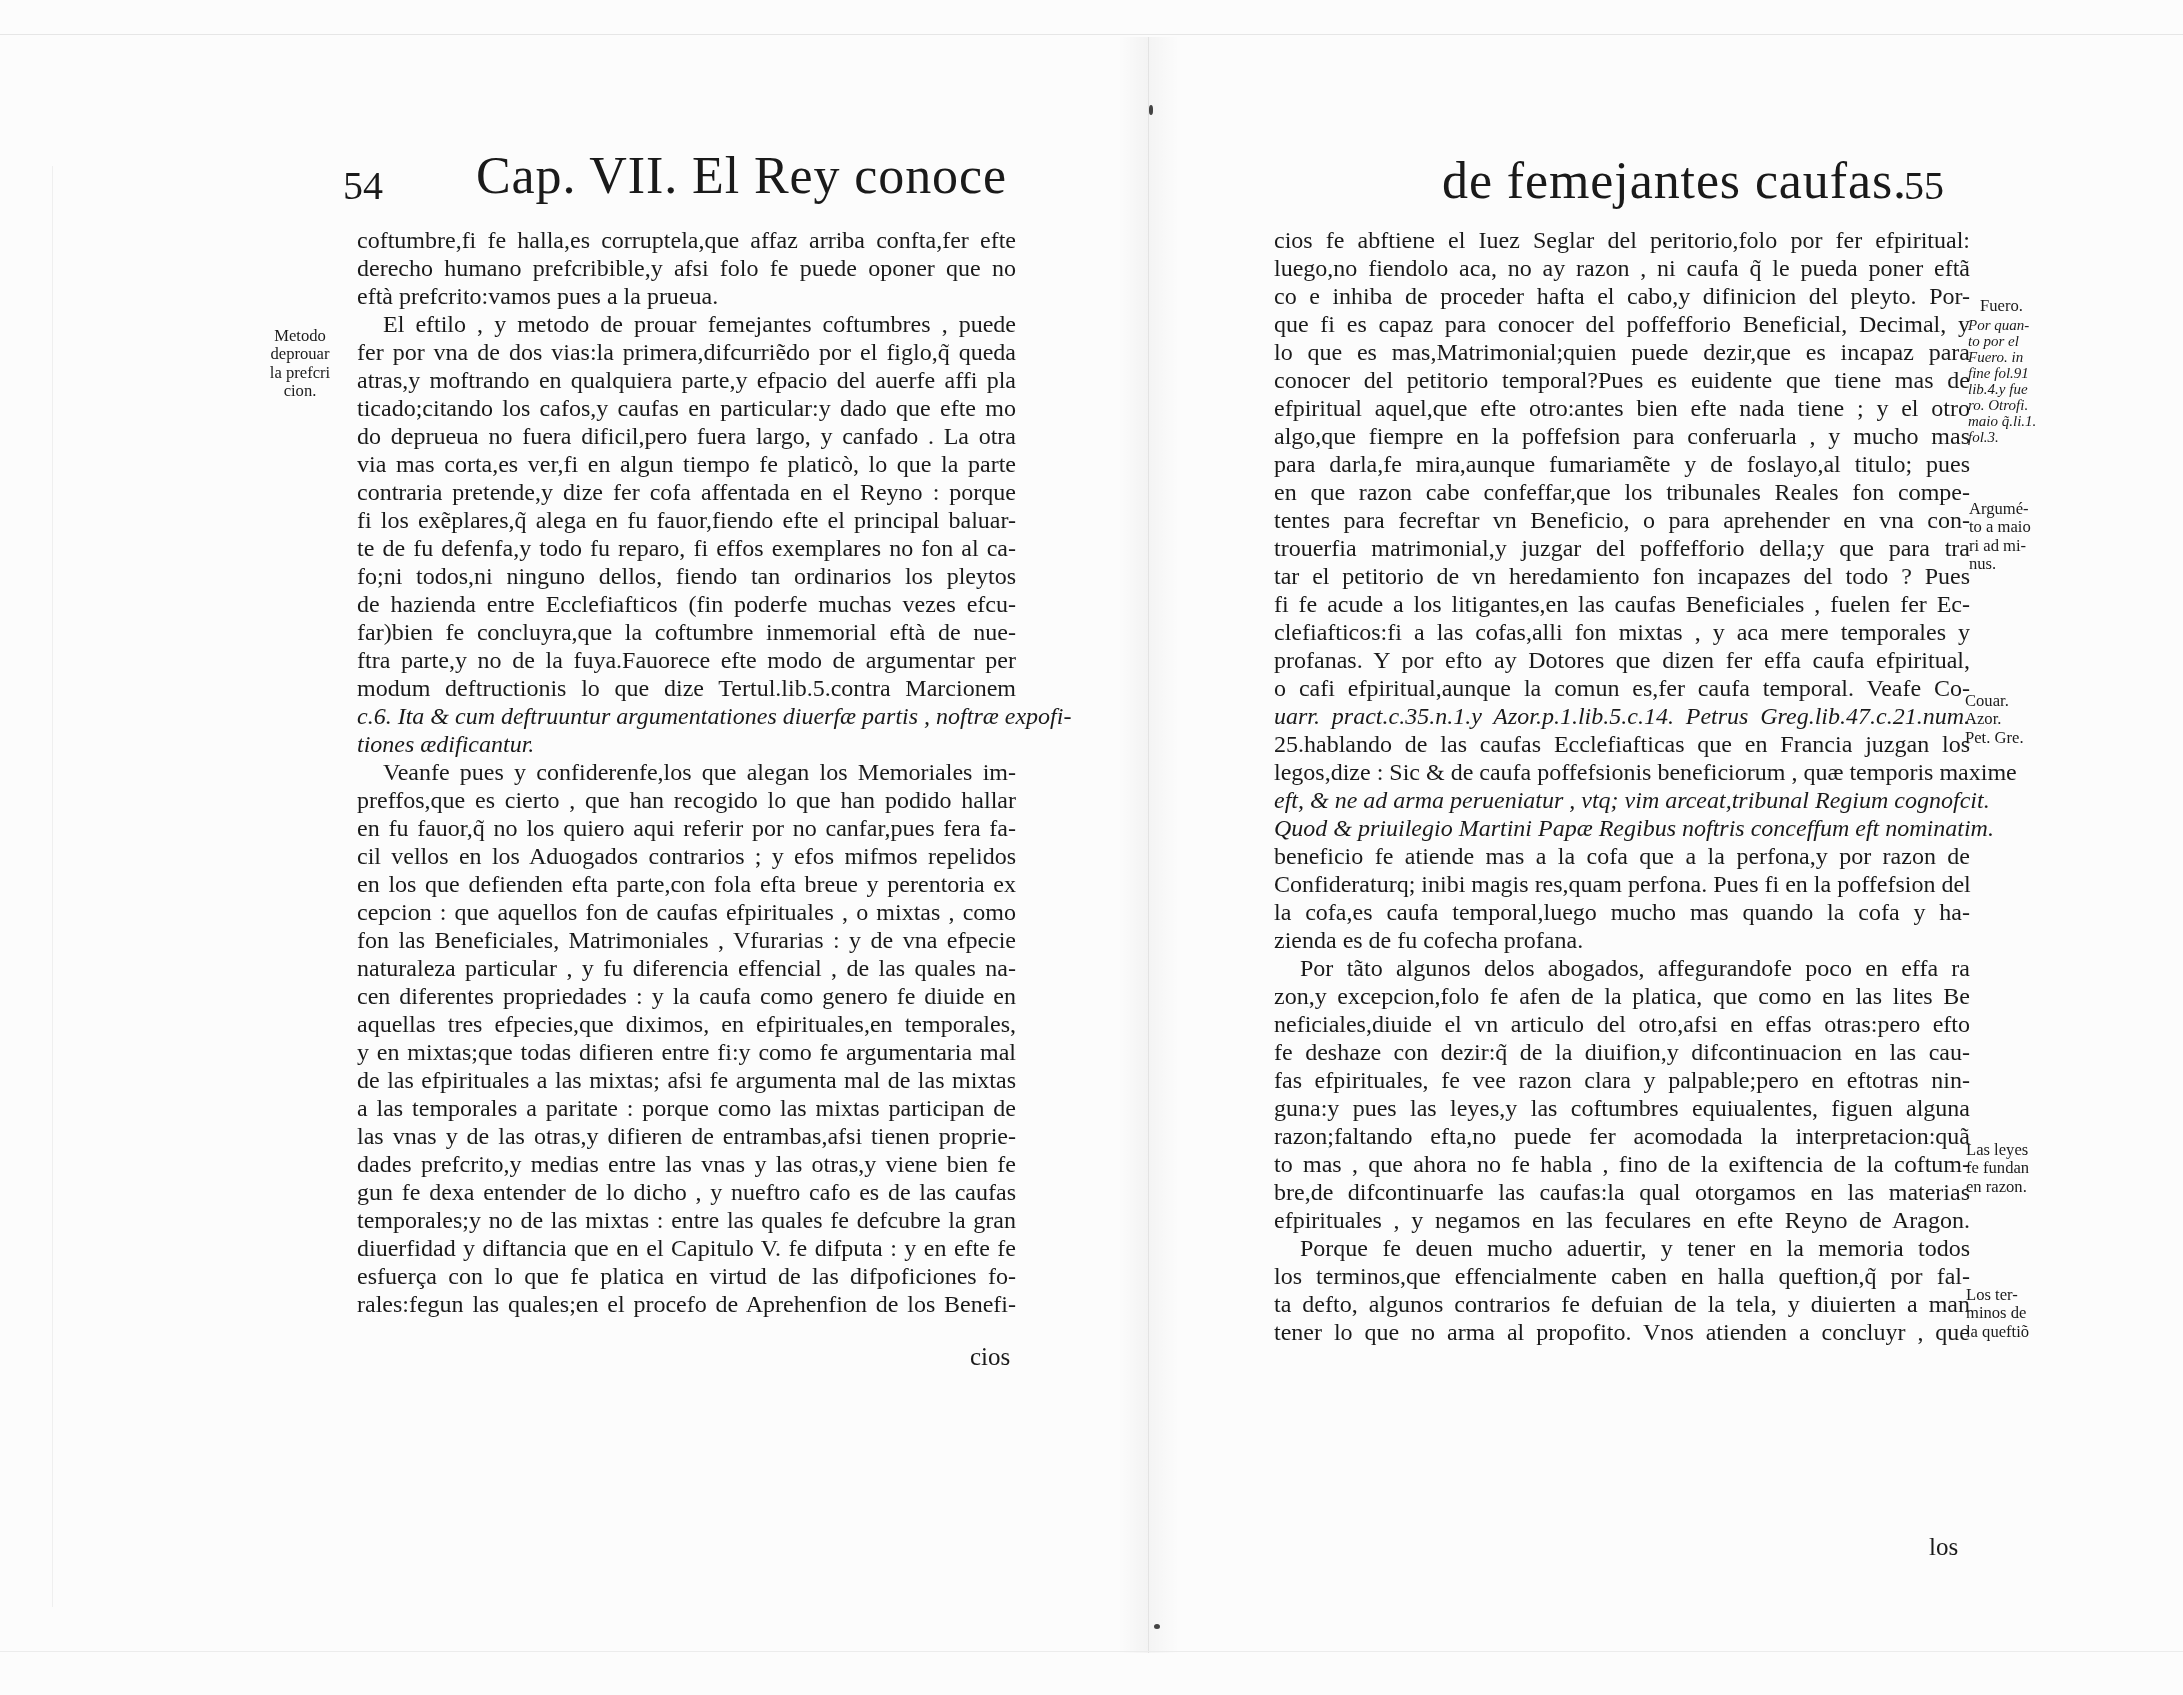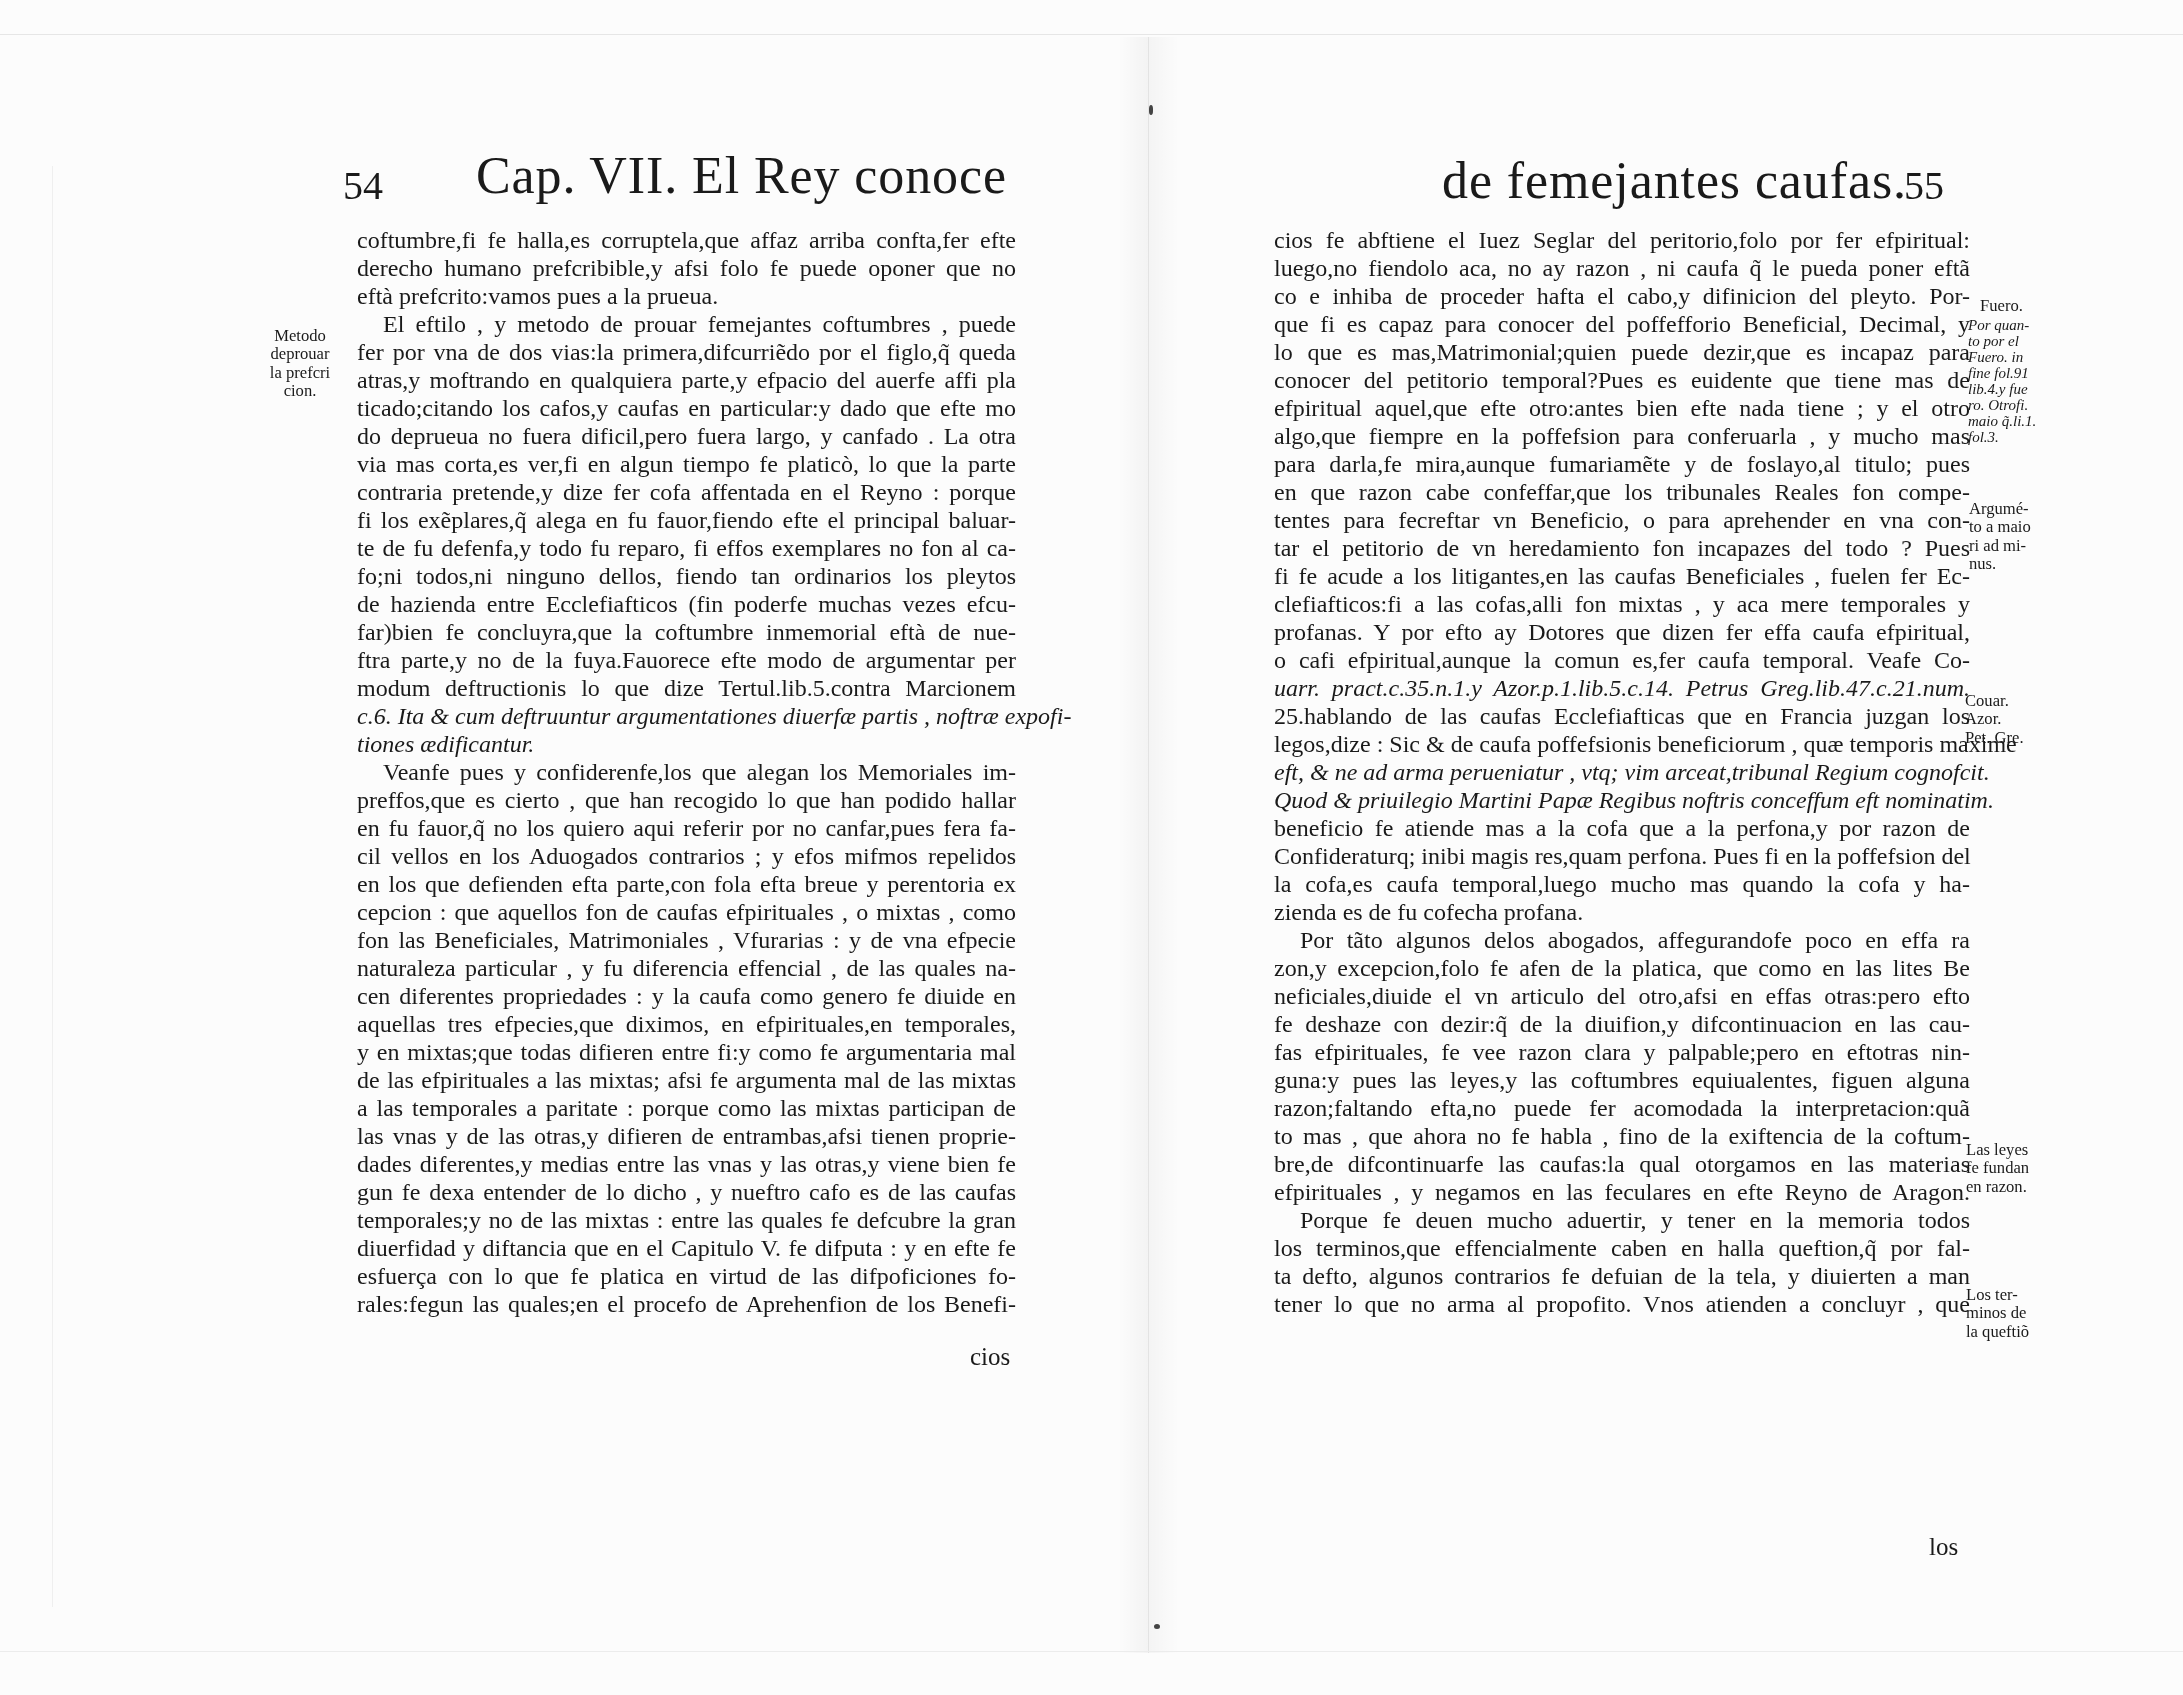--- a/index.html
+++ b/index.html
@@ -83,21 +83,21 @@
       <div class="line">en los que defienden efta parte,con fola efta breue y perentoria ex</div>
       <div class="line">cepcion : que aquellos fon de caufas efpirituales , o mixtas , como</div>
       <div class="line">fon las Beneficiales, Matrimoniales , Vfurarias : y de vna efpecie</div>
       <div class="line">naturaleza particular , y fu diferencia effencial , de las quales na-</div>
       <div class="line">cen diferentes propriedades : y la caufa como genero fe diuide en</div>
       <div class="line">aquellas tres efpecies,que diximos, en efpirituales,en temporales,</div>
       <div class="line">y en mixtas;que todas difieren entre fi:y como fe argumentaria mal</div>
       <div class="line">de las efpirituales a las mixtas; afsi fe argumenta mal de las mixtas</div>
       <div class="line">a las temporales a paritate : porque como las mixtas participan de</div>
       <div class="line">las vnas y de las otras,y difieren de entrambas,afsi tienen proprie-</div>
-      <div class="line">dades diferentes,y medias entre las vnas y las otras,y viene bien fe</div>
+      <div class="line">dades prefcrito,y medias entre las vnas y las otras,y viene bien fe</div>
       <div class="line">gun fe dexa entender de lo dicho , y nueftro cafo es de las caufas</div>
       <div class="line">temporales;y no de las mixtas : entre las quales fe defcubre la gran</div>
       <div class="line">diuerfidad y diftancia que en el Capitulo V. fe difputa : y en efte fe</div>
       <div class="line">esfuerça con lo que fe platica en virtud de las difpoficiones fo-</div>
       <div class="line">rales:fegun las quales;en el procefo de Aprehenfion de los Benefi-</div>
     </div>
   <div class="header" style="left:970px;top:1343px;font-size:25px;">cios</div>
 </div>
 
 <div>
@@ -109,20 +109,21 @@
       <div class="line">luego,no fiendolo aca, no ay razon , ni caufa q̃ le pueda poner eftã</div>
       <div class="line">co e inhiba de proceder hafta el cabo,y difinicion del pleyto. Por-</div>
       <div class="line">que fi es capaz para conocer del poffefforio Beneficial, Decimal, y</div>
       <div class="line">lo que es mas,Matrimonial;quien puede dezir,que es incapaz para</div>
       <div class="line">conocer del petitorio temporal?Pues es euidente que tiene mas de</div>
       <div class="line">efpiritual aquel,que efte otro:antes bien efte nada tiene ; y el otro</div>
       <div class="line">algo,que fiempre en la poffefsion para conferuarla , y mucho mas</div>
       <div class="line">para darla,fe mira,aunque fumariamẽte y de foslayo,al titulo; pues</div>
       <div class="line">en que razon cabe confeffar,que los tribunales Reales fon compe-</div>
       <div class="line">tentes para fecreftar vn Beneficio, o para aprehender en vna con-</div>
+      <div class="line">trouerfia matrimonial,y juzgar del poffefforio della;y que para tra</div>
       <div class="line">tar el petitorio de vn heredamiento fon incapazes del todo ? Pues</div>
       <div class="line">fi fe acude a los litigantes,en las caufas Beneficiales , fuelen fer Ec-</div>
       <div class="line">clefiafticos:fi a las cofas,alli fon mixtas , y aca mere temporales y</div>
       <div class="line">profanas. Y por efto ay Dotores que dizen fer effa caufa efpiritual,</div>
       <div class="line">o cafi efpiritual,aunque la comun es,fer caufa temporal. Veafe Co-</div>
       <div class="line it">uarr. pract.c.35.n.1.y Azor.p.1.lib.5.c.14. Petrus Greg.lib.47.c.21.num.</div>
       <div class="line">25.hablando de las caufas Ecclefiafticas que en Francia juzgan los</div>
       <div class="line">legos,dize : Sic &amp; de caufa poffefsionis beneficiorum , quæ temporis maxime</div>
       <div class="line it">eft, &amp; ne ad arma perueniatur , vtq; vim arceat,tribunal Regium cognofcit.</div>
       <div class="line it">Quod &amp; priuilegio Martini Papæ Regibus noftris conceffum eft nominatim.</div>

